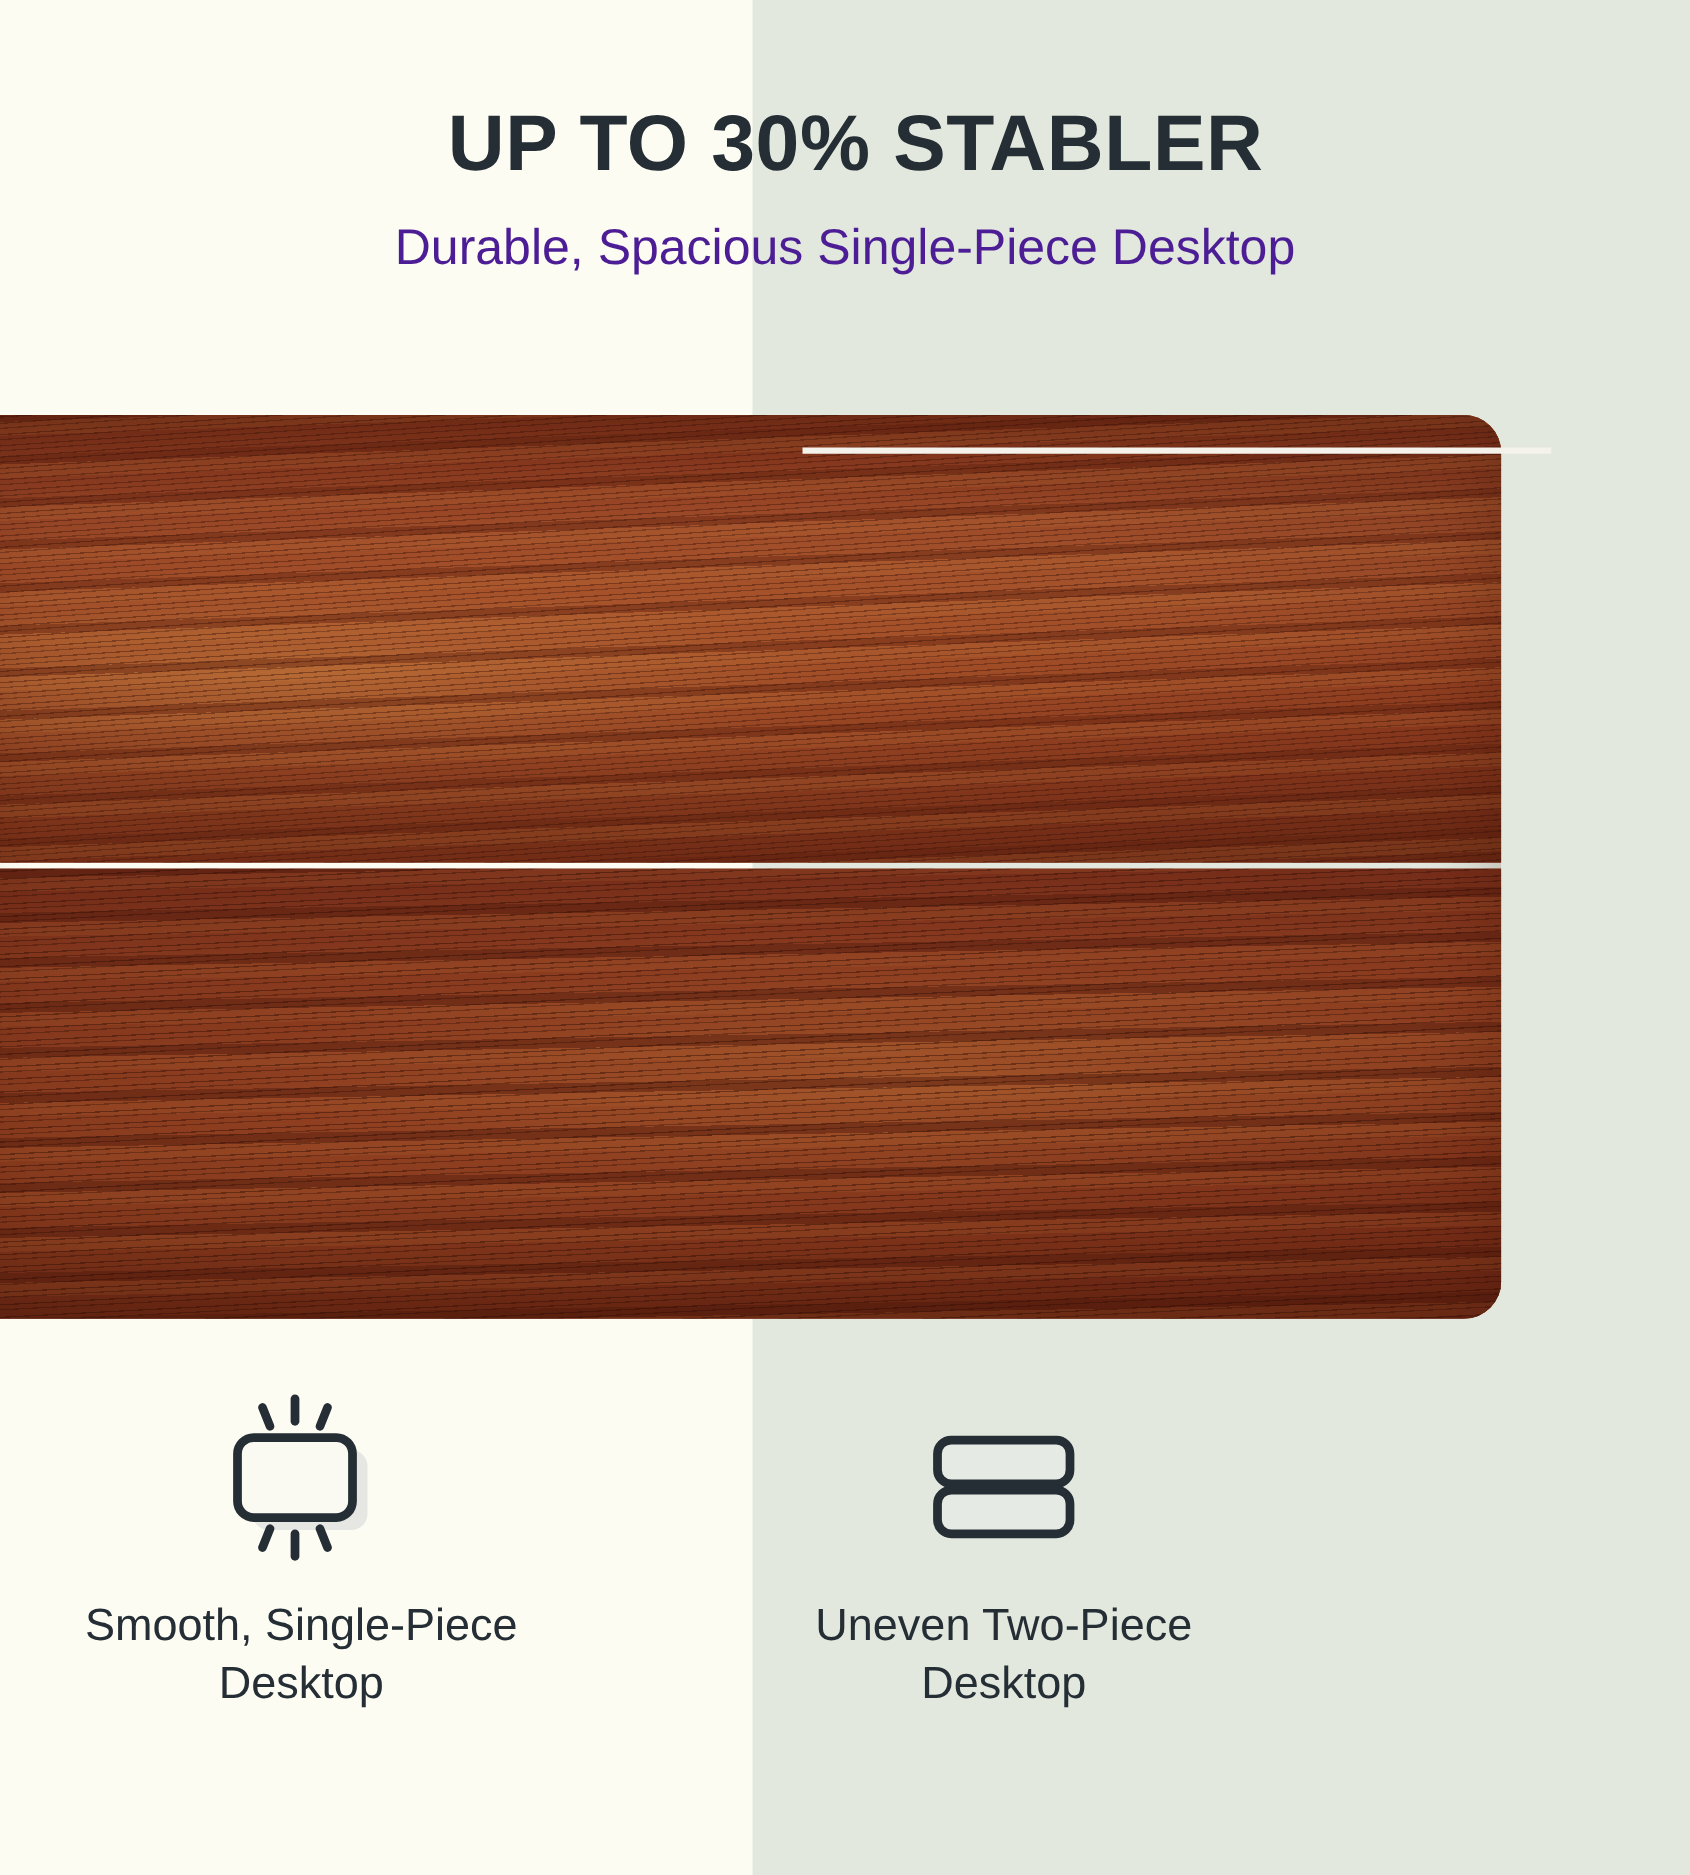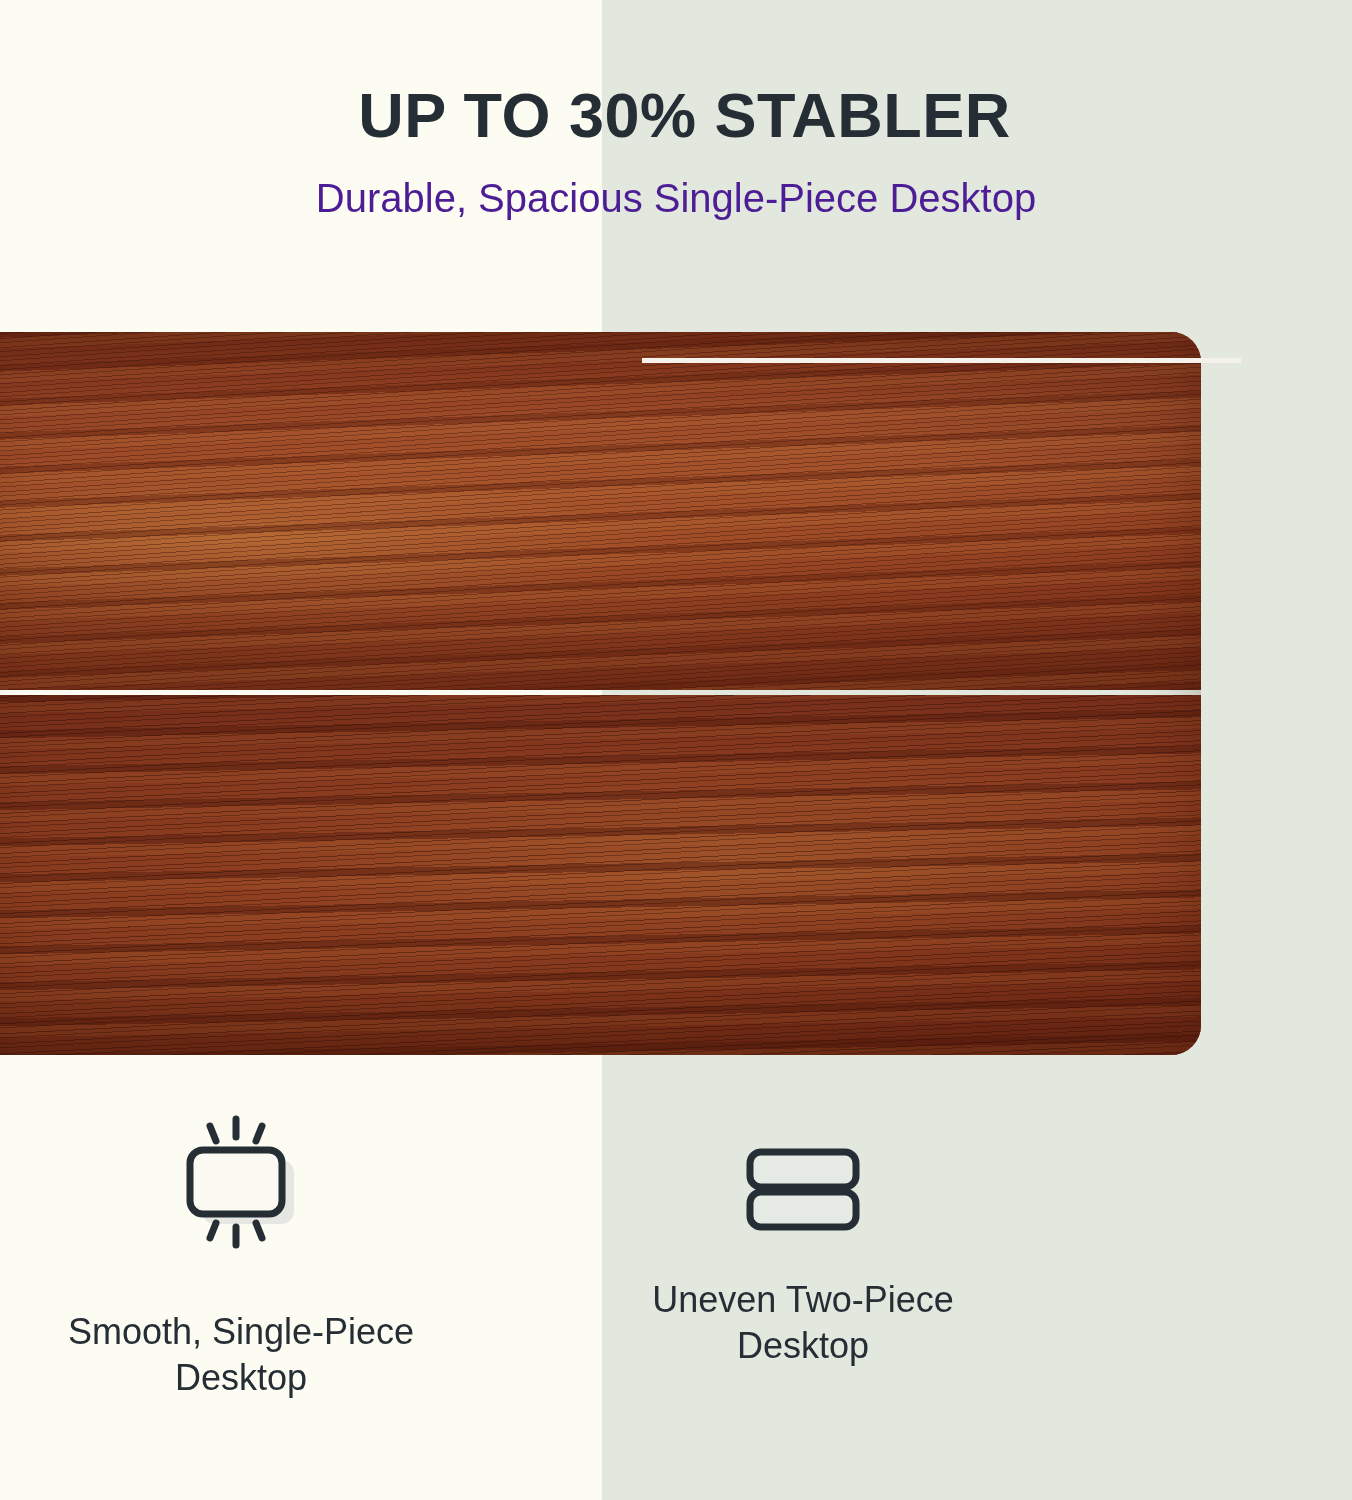--- a/index.html
+++ b/index.html
@@ -144,21 +144,21 @@
     position:absolute; left:0; top:1105px;
     width:1352px; height:330px;
     display:flex;
     z-index:5;
   }
   .compare-col {
     display:flex;
     flex-direction:column;
     align-items:center;
   }
-  .col-left  { width:482px;gap:32px; }
+  .col-left  { width:482px; }
   .col-right { width:642px; }
 
   .icon-slot {
     height:160px;
     display:flex;
     align-items:center;
     justify-content:center;
   }
 
   .caption {

